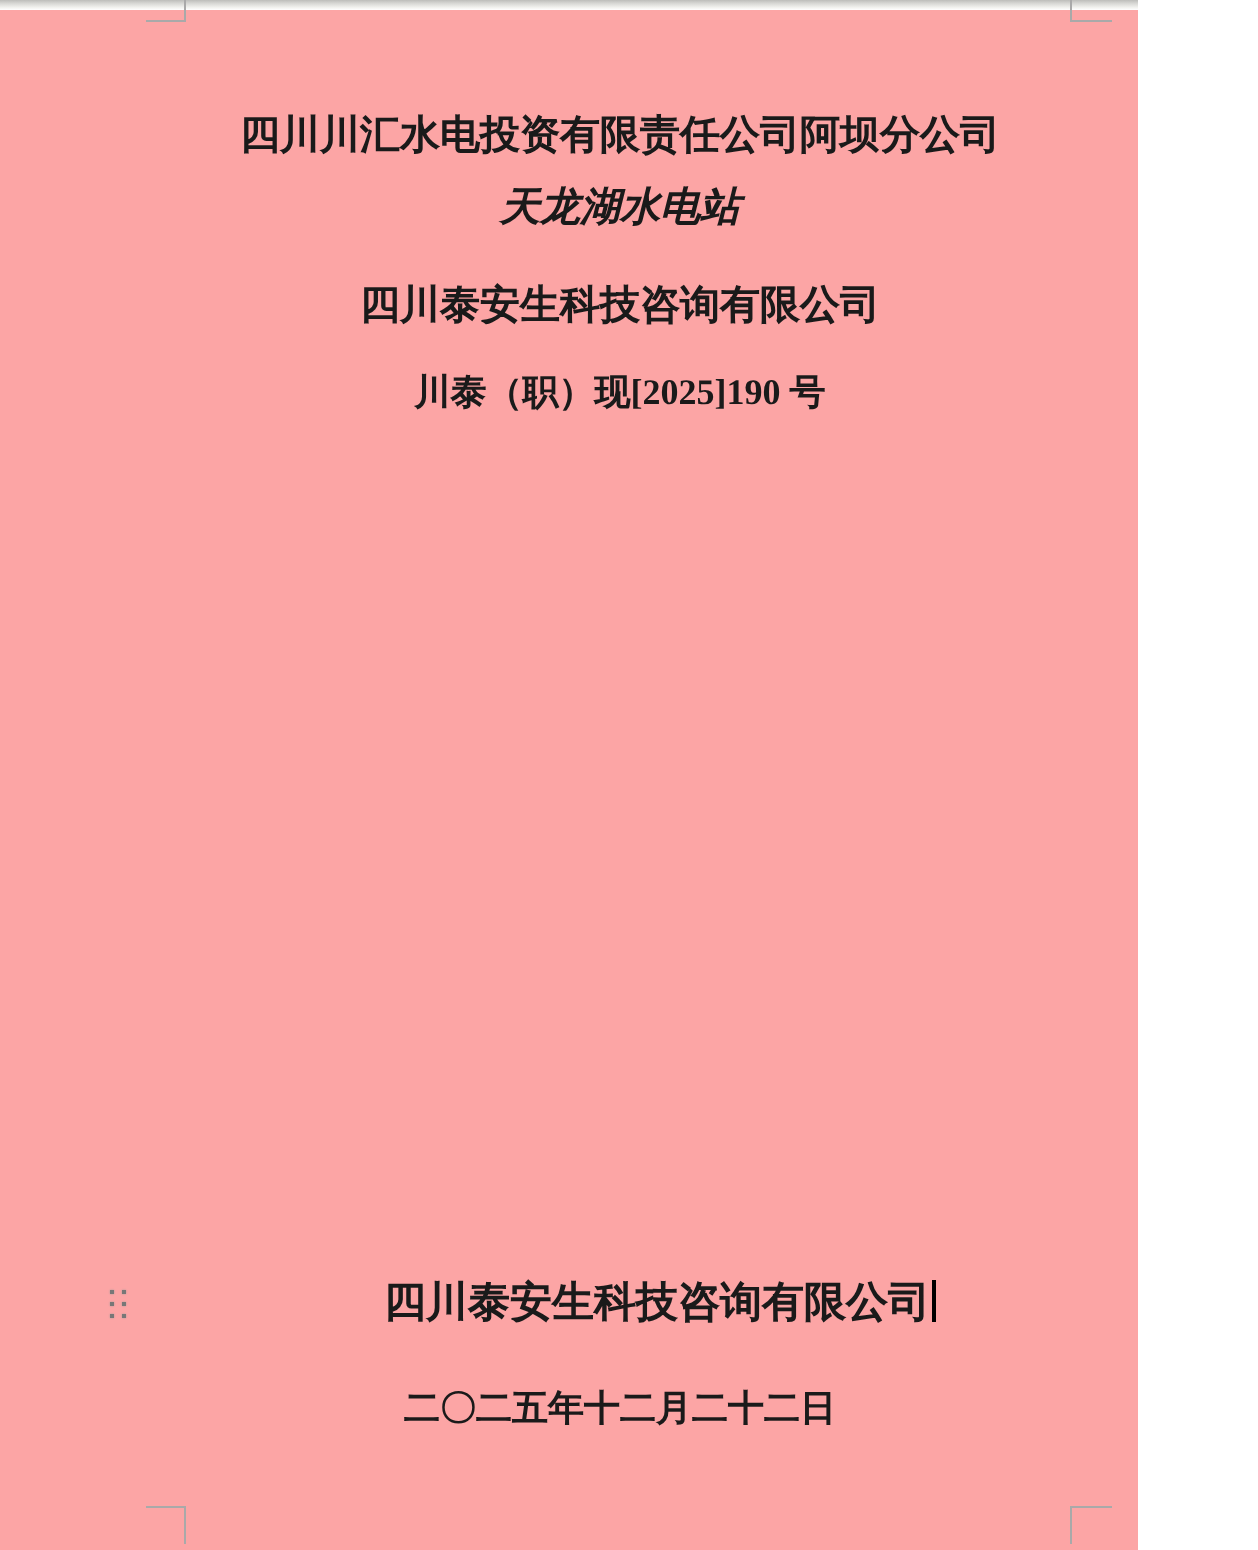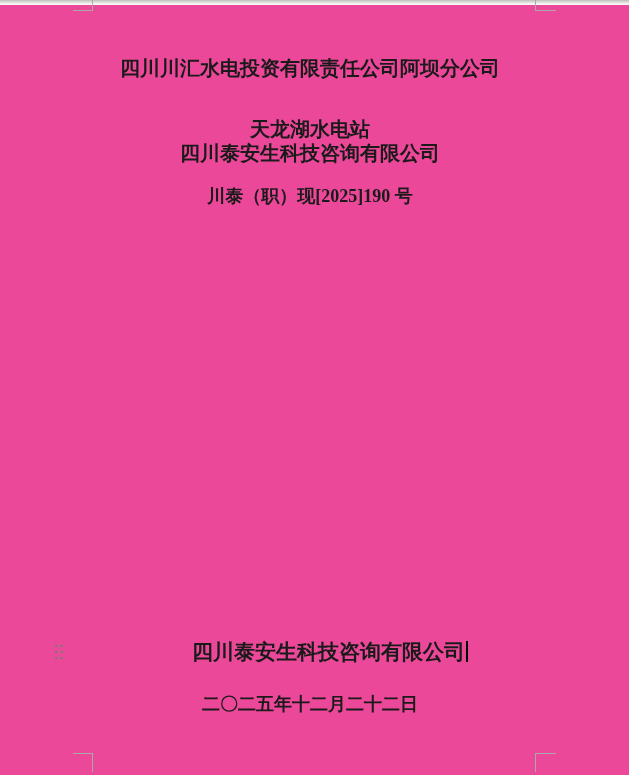--- a/index.html
+++ b/index.html
@@ -2,24 +2,24 @@
 <html><head>
 <meta charset="utf-8">
 <style>
   html, body {
     margin: 0;
     padding: 0;
     background: #ffffff;
   }
   .canvas {
     position: relative;
-    width: 629px;
+    width: 569px;
     height: 775px;
     overflow: hidden;
-    background: #ec4899;
+    background: #fca5a5;
     font-family: "Liberation Sans", sans-serif;
     color: #1a1a1a;
   }
   
   .page-top-edge {
     position: absolute;
     left: 0; top: 0;
     width: 100%; height: 5px;
     background: linear-gradient(to bottom, #bdbdba 0%, #d8d8d5 35%, #efefec 70%, #ffffff 100%);
   }
@@ -41,21 +41,21 @@
     text-align: center;
     white-space: pre;
   }
   .heading {
     font-weight: bold;
     font-size: 20px;
     line-height: 26px;
     letter-spacing: 0px;
   }
   .title-1 { top: 55px; }
-  .title-2 { top: 116px; }
+  .title-2 { top: 91px; font-style: italic; }
   .title-3 { top: 140px; }
   .doc-number {
     top: 186px;
     font-family: "Liberation Serif", serif;
     font-weight: bold;
     font-size: 18px;
     line-height: 20px;
   }
   .company {
     top: 640px;

